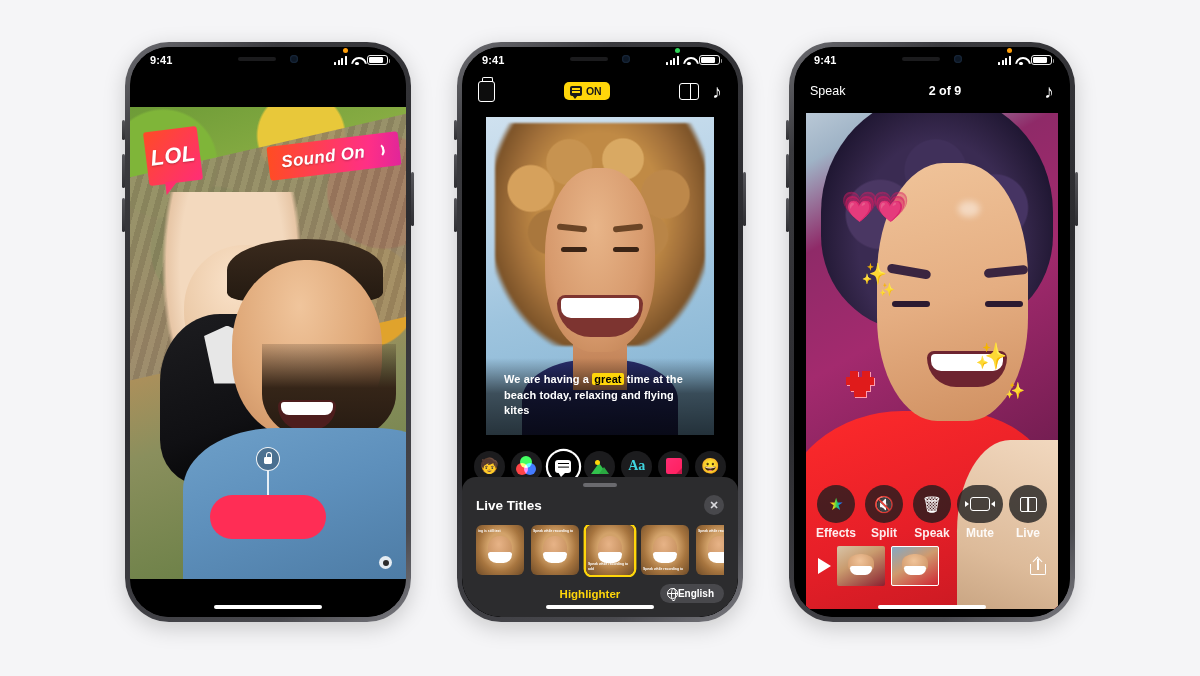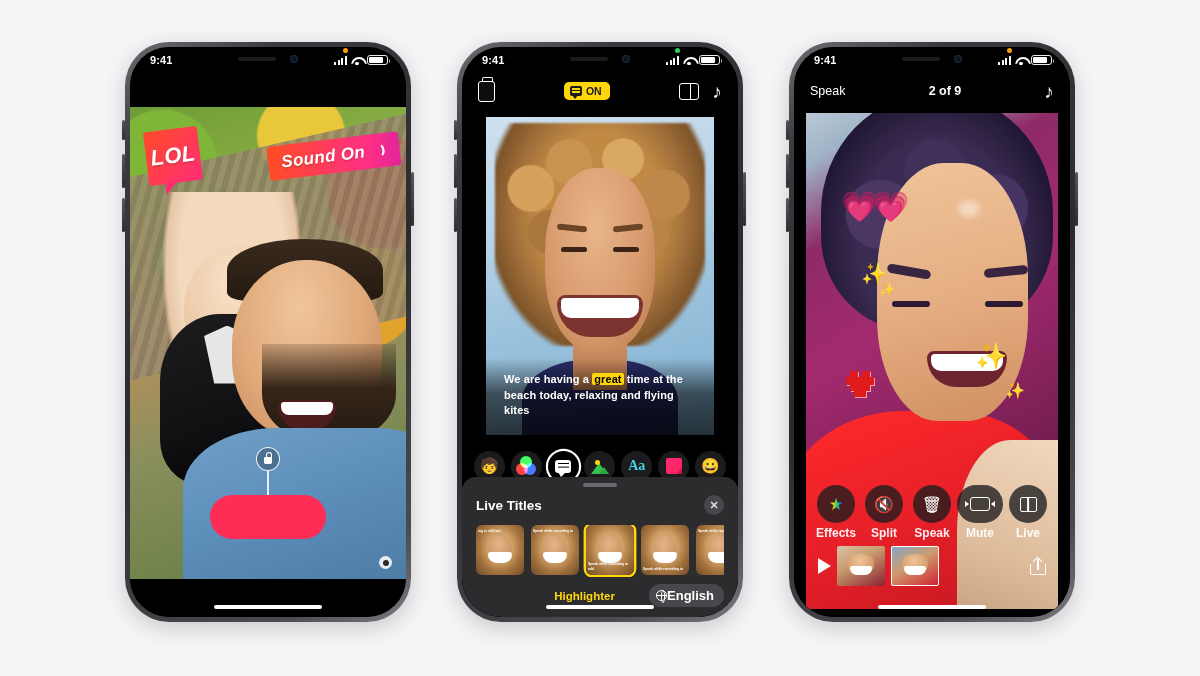--- a/index.html
+++ b/index.html
@@ -296,21 +296,21 @@
   .lt-thumb .tface { position:absolute; left:24%; top:22%; width:52%; height:52%; border-radius:46%;
     background: radial-gradient(ellipse at 45% 32%, #e7b387, #c08a57); }
   .lt-thumb .tsmile { position:absolute; left:50%; top:54%; transform:translateX(-50%); width:24px;height:11px;
     border-radius:3px 3px 10px 10px; background:#fff; }
   .lt-thumb .tcap { position:absolute; left:2px; right:2px; font-size: 3.4px; color:#fff; font-weight:bold; line-height:1.3; }
   .lt-thumb .tcap.top { top: 4px; }
   .lt-thumb .tcap.bot { bottom: 4px; }
   .lt-foot { display: flex; align-items: center; justify-content: space-between; margin-top: 7px; }
   .lt-name { color: #ffd60a; font-size: 11.5px; font-weight: bold; flex: 1; text-align: center; padding-left: 44px; }
   .lang-btn { background: #48484c; color: #fff; border-radius: 13px; padding: 4px 10px 4px 7px;
-    font-size: 13px; font-weight: bold; display: flex; align-items: center; }
+    font-size: 10px; font-weight: bold; display: flex; align-items: flex-start; }
   .globe { width: 11px; height: 11px; border-radius: 50%; border: 1.3px solid #fff; position: relative; }
   .globe::before { content:''; position:absolute; left: 3.6px; top:-1.3px; width: 2.2px; height: 11px;
     border: 1.3px solid #fff; border-radius: 50%; }
   .globe::after { content:''; position:absolute; left:-1.3px; top:3.6px; width:11px; height:0; border-top:1.3px solid #fff; }
 
   
   .p3-nav { position:absolute; top:26px; left:0; right:0; height:36px; display:flex; align-items:center;
     justify-content:space-between; padding: 0 16px; z-index: 20; color:#fff; font-size: 12.5px; }
   .p3-title { font-size: 12.5px; font-weight: bold; }
   .p3-video { position: absolute; top: 66px; left: 12px; right: 12px; bottom: 8px; overflow: hidden; background:#2a1730; }

